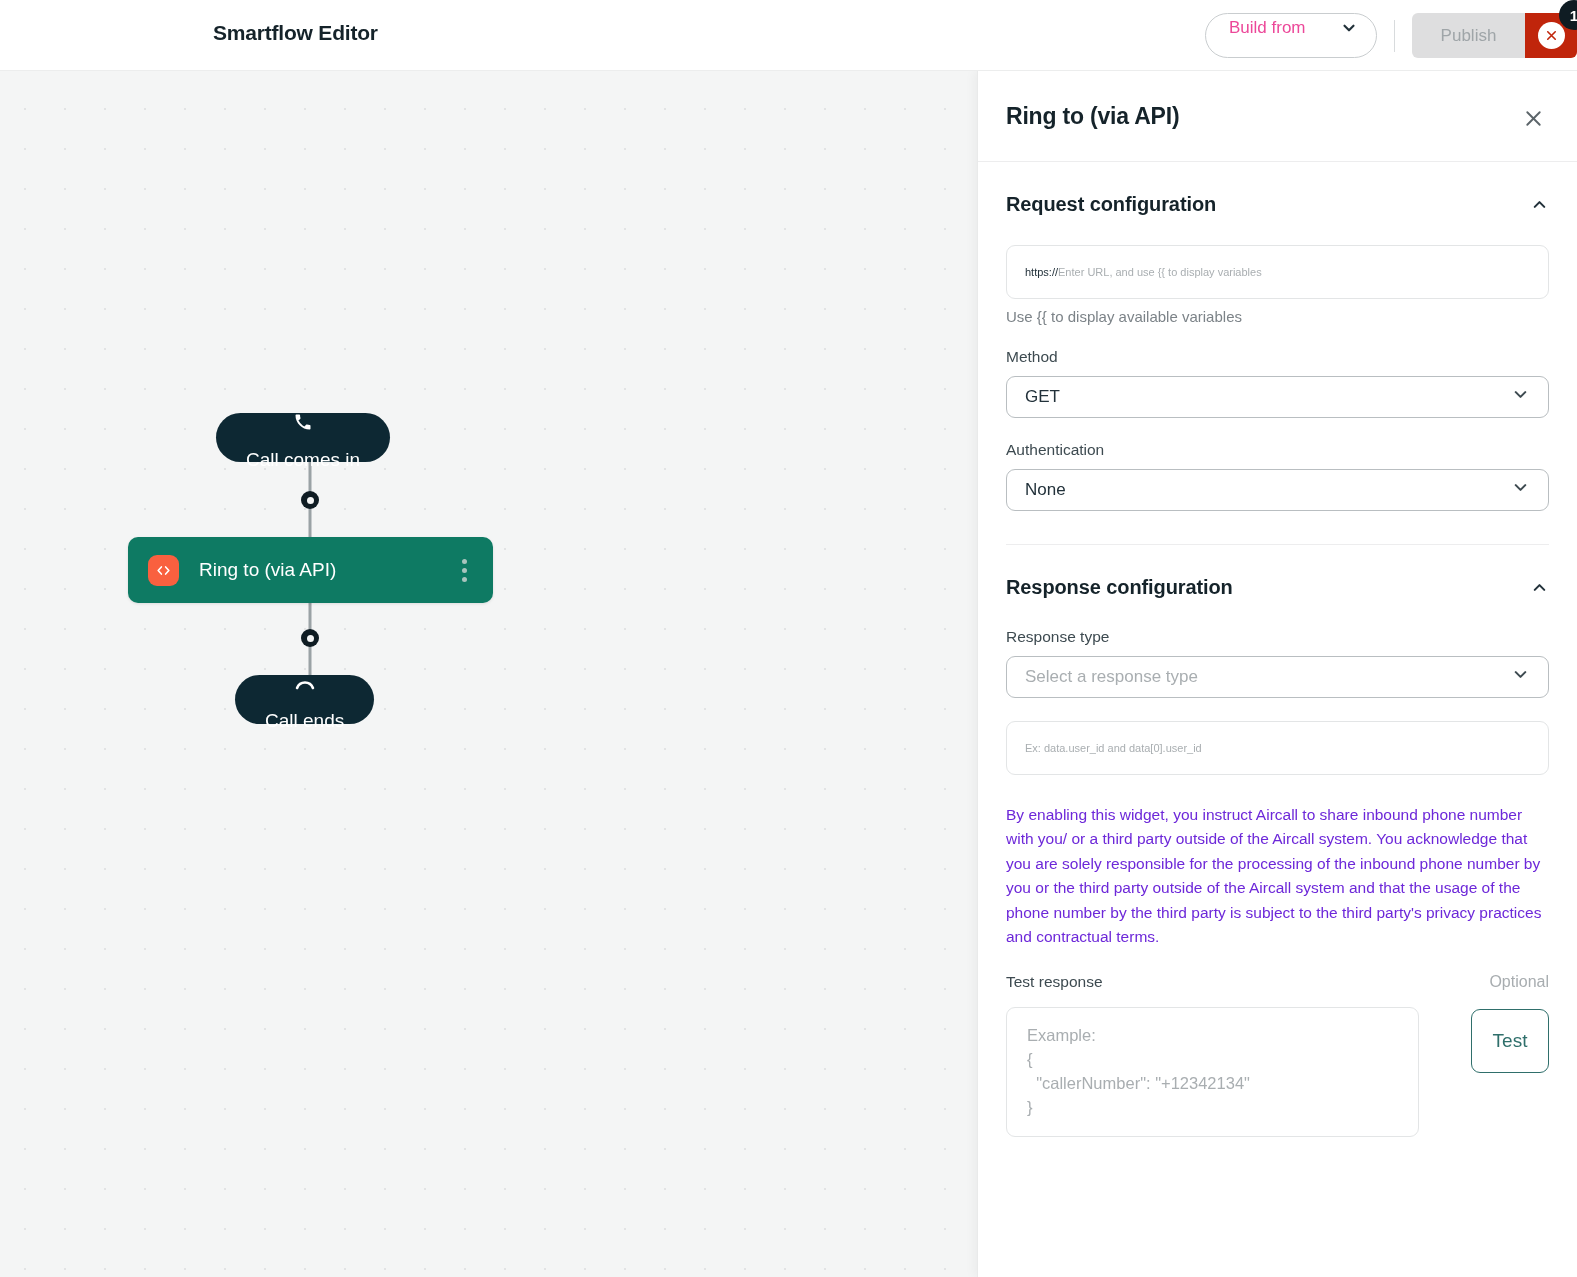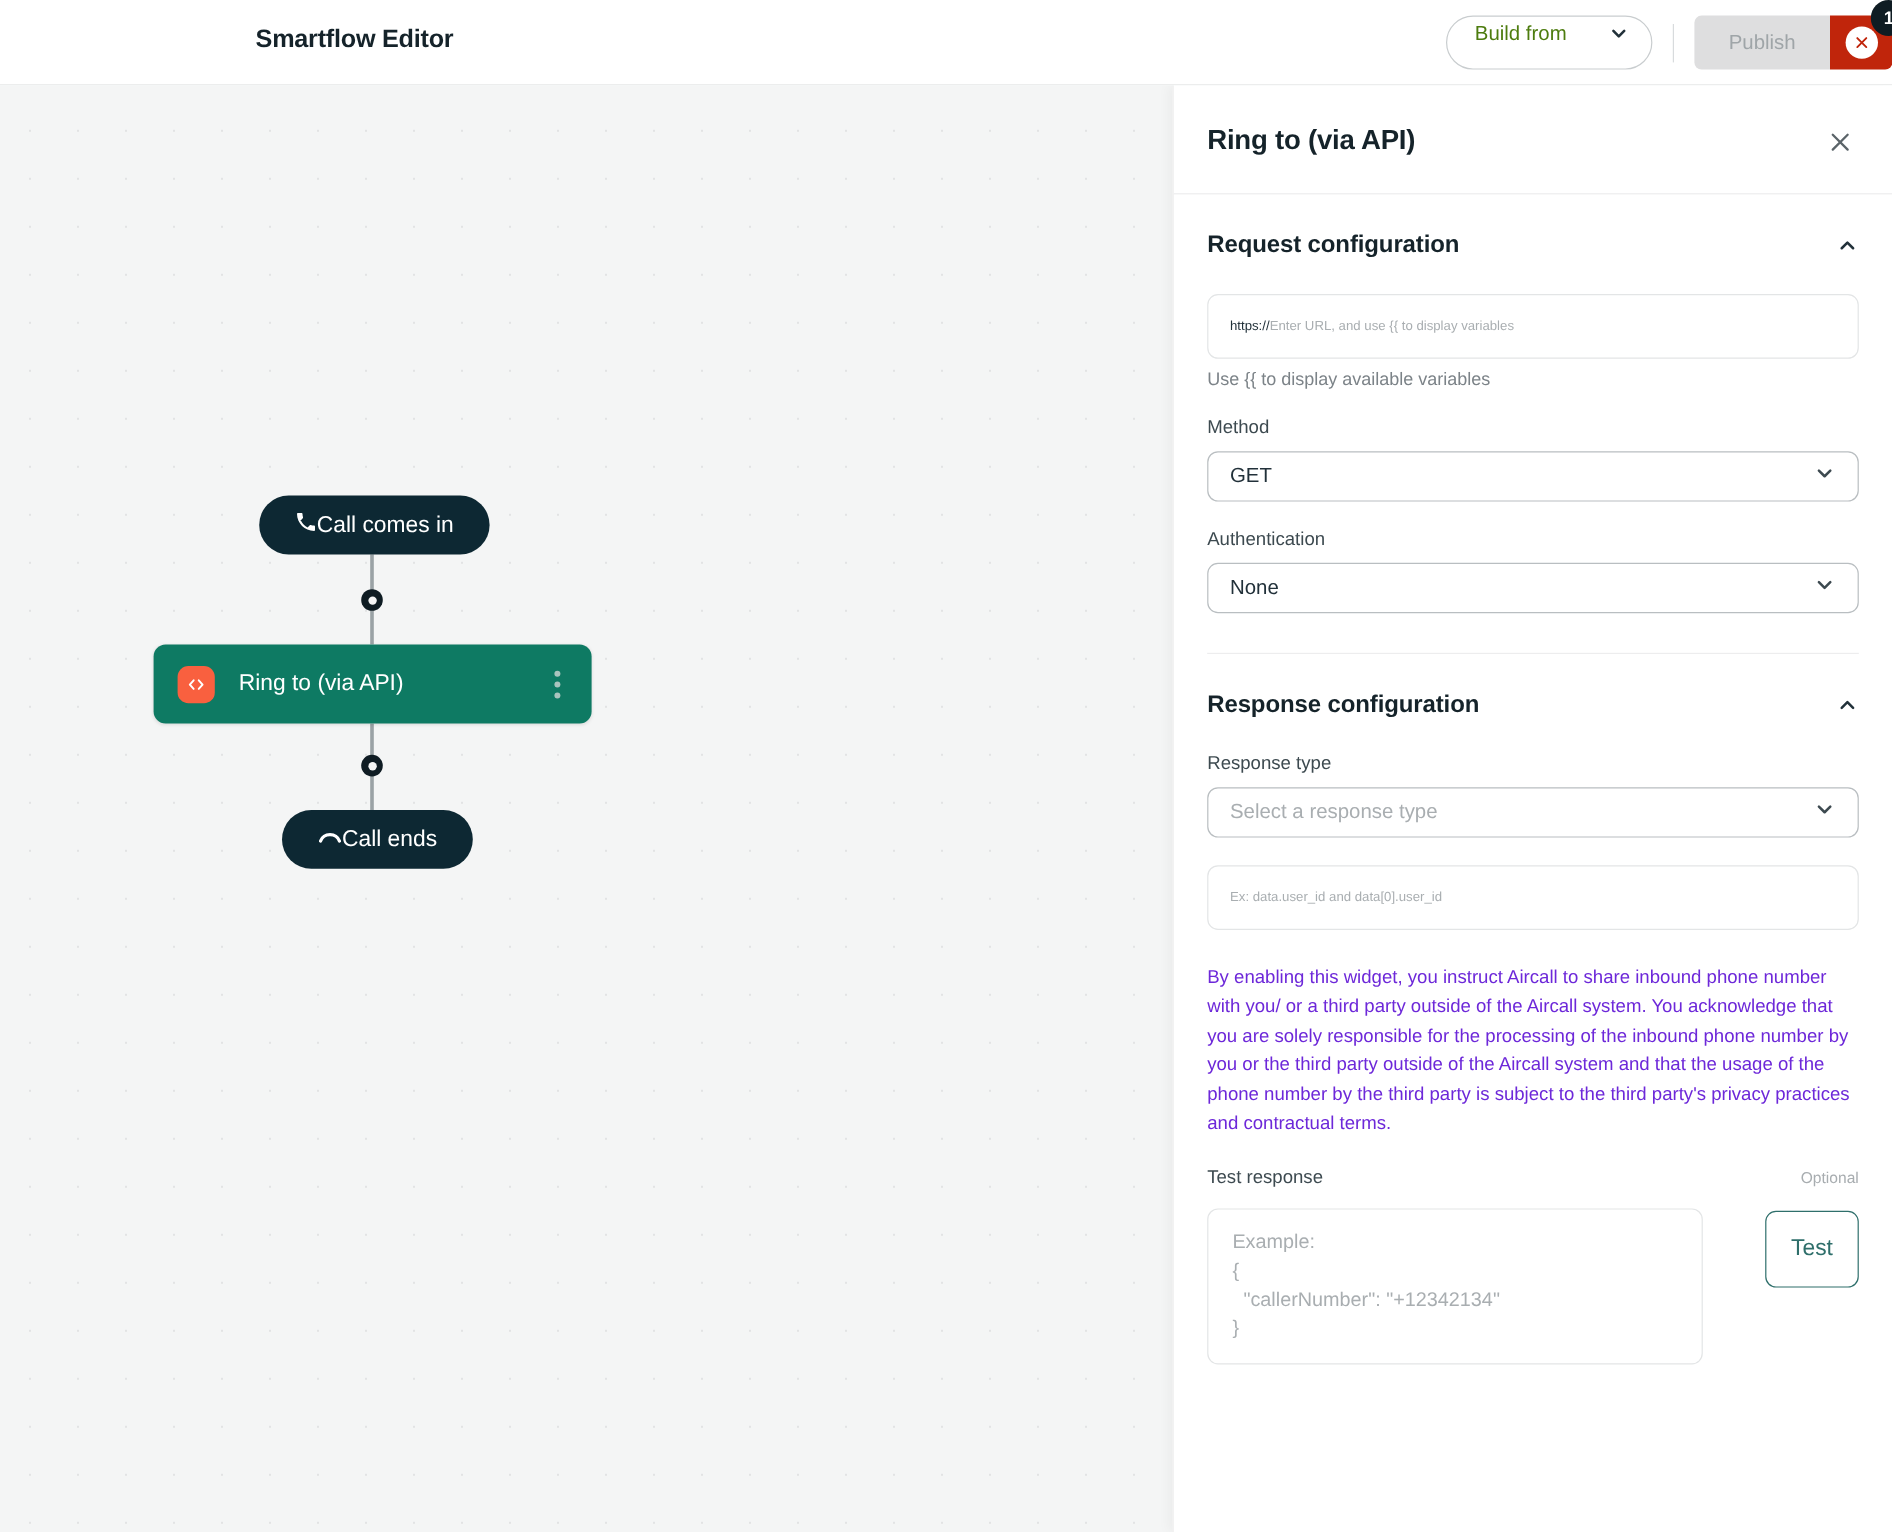--- a/index.html
+++ b/index.html
@@ -51,21 +51,21 @@
     height: 45px;
     min-width: 172px;
     border: 1px solid #c9cdcf;
     border-radius: 24px;
     background: #ffffff;
     display: flex;
     align-items: center;
     justify-content: space-between;
     padding: 0 18px 16px 23px;
     font-size: 17px;
-    color: #4d7c0f;
+    color: #ec4899;
     cursor: pointer;
     gap: 14px;
   }
   .build-from-btn .chev { display: flex; align-items: center; }
   .divider-vert {
     width: 1px;
     height: 32px;
     background: #d8dbdd;
     margin: 0 17px;
   }
@@ -164,25 +164,27 @@
   }
 
   .node-pill {
     position: absolute;
     height: 49px;
     border-radius: 26px;
     background: #0d2833;
     color: #ffffff;
     display: flex;
     align-items: center;
+    gap: 13px;
     padding: 0 30px;
     font-size: 19px;
     font-weight: 500;
     cursor: pointer;
     white-space: nowrap;
+    flex-direction: column;
   }
 
   .node-api {
     position: absolute;
     left: 128px;
     top: 466px;
     width: 365px;
     height: 66px;
     border-radius: 10px;
     background: #0e7a63;
@@ -283,21 +285,21 @@
   .chev-up { display: flex; align-items: center; }
 
   .field { margin-top: 23px; }
   .field-label {
     font-size: 15.5px;
     color: #3d4a50;
     margin-bottom: 10px;
     display: block;
   }
   .optional-tag {
-    font-size: 13px;
+    font-size: 16px;
     color: #a8adb0;
   }
 
   .input-box {
     height: 54px;
     border: 1px solid #e3e5e6;
     border-radius: 9px;
     background: #ffffff;
     display: flex;
     align-items: center;

